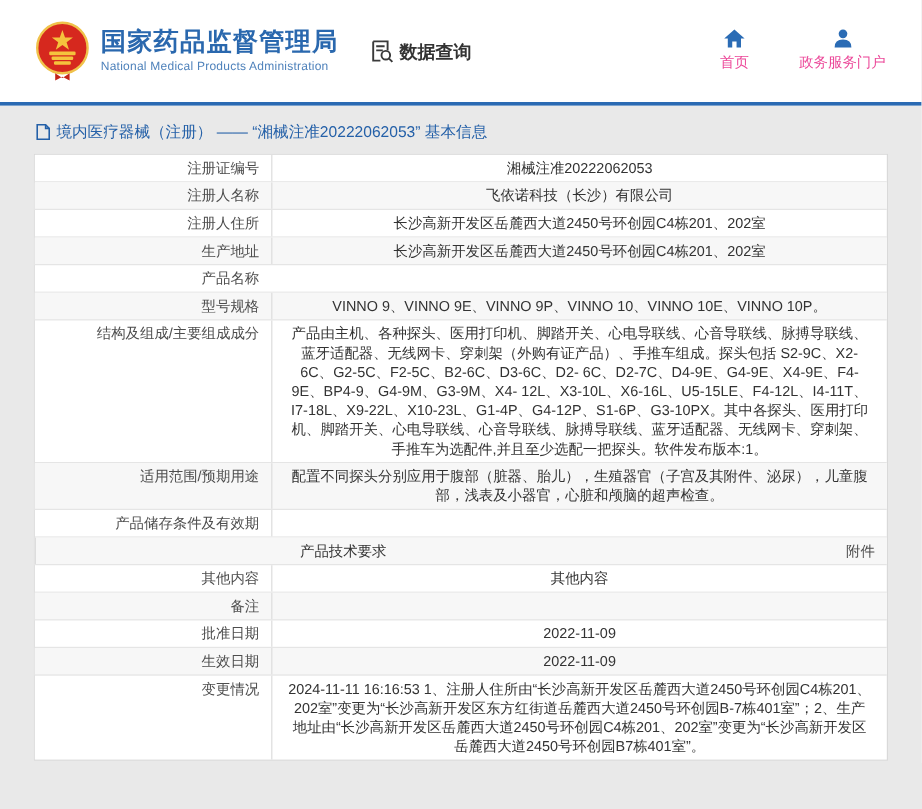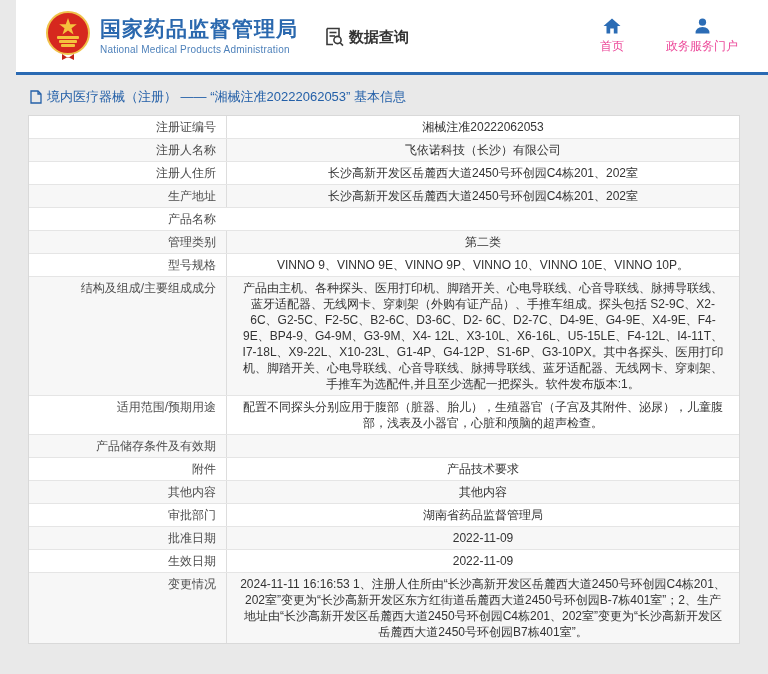--- a/index.html
+++ b/index.html
@@ -1,21 +1,21 @@
 <!DOCTYPE html>
 <html><head>
 <meta charset="utf-8">
 <style>
   * { margin:0; padding:0; box-sizing:border-box; }
   html,body { width:768px; height:674px; overflow:hidden;
     font-family:"Liberation Sans","DejaVu Sans",sans-serif; background:#e9e9e9; }
 
   
-  .header { height:75px; background:#fff; border-bottom:3px solid #2a6ab3;
-    display:flex; align-items:center; padding:0 30px 0 28px;margin-left:16px; }
+  .header { height:88px; background:#fff; border-bottom:3px solid #2a6ab3;
+    display:flex; align-items:center; padding:0 30px 0 28px; }
   .logo { display:flex; align-items:center; gap:8px; }
   .logo-text .cn { font-size:21px; font-weight:bold; color:#2a68ae; letter-spacing:1px; line-height:1.15; }
   .logo-text .en { font-size:10px; color:#4f82bb; margin-top:2px; letter-spacing:.2px; }
   .query { display:flex; align-items:flex-end; gap:4px; margin-left:26px; cursor:pointer; }
   .query .q-label { font-size:15px; color:#333; font-weight:600; }
   .spacer { flex:1; }
   .nav-item { display:flex; flex-direction:column; align-items:center; gap:4px;
     margin-left:42px; cursor:pointer; }
   .nav-item .nav-label { font-size:12px; color:#ec4899; }
 
@@ -129,26 +129,20 @@
         </div>
         <div class="cell value">长沙高新开发区岳麓西大道2450号环创园C4栋201、202室</div>
       </div>
       <div class="row">
         <div class="cell label">
           <span class="lab-txt">产品名称</span>
         </div>
       </div>
       <div class="row">
         <div class="cell label">
-          <span class="lab-txt">管理类别</span>
-        </div>
-        <div class="cell value">第二类</div>
-      </div>
-      <div class="row">
-        <div class="cell label">
           <span class="lab-txt">型号规格</span>
         </div>
         <div class="cell value">VINNO 9、VINNO 9E、VINNO 9P、VINNO 10、VINNO 10E、VINNO 10P。</div>
       </div>
       <div class="row">
         <div class="cell label">
           <span class="lab-txt">结构及组成/主要组成成分</span>
         </div>
         <div class="cell value">产品由主机、各种探头、医用打印机、脚踏开关、心电导联线、心音导联线、脉搏导联线、蓝牙适配器、无线网卡、穿刺架（外购有证产品）、手推车组成。探头包括 S2-9C、X2-6C、G2-5C、F2-5C、B2-6C、D3-6C、D2- 6C、D2-7C、D4-9E、G4-9E、X4-9E、F4-9E、BP4-9、G4-9M、G3-9M、X4- 12L、X3-10L、X6-16L、U5-15LE、F4-12L、I4-11T、I7-18L、X9-22L、X10-23L、G1-4P、G4-12P、S1-6P、G3-10PX。其中各探头、医用打印机、脚踏开关、心电导联线、心音导联线、脉搏导联线、蓝牙适配器、无线网卡、穿刺架、手推车为选配件,并且至少选配一把探头。软件发布版本:1。</div>
       </div>
@@ -158,36 +152,36 @@
         </div>
         <div class="cell value">配置不同探头分别应用于腹部（脏器、胎儿），生殖器官（子宫及其附件、泌尿），儿童腹部，浅表及小器官，心脏和颅脑的超声检查。</div>
       </div>
       <div class="row">
         <div class="cell label">
           <span class="lab-txt">产品储存条件及有效期</span>
         </div>
         <div class="cell value"></div>
       </div>
       <div class="row">
+        <div class="cell value">产品技术要求</div>
         <div class="cell label">
           <span class="lab-txt">附件</span>
         </div>
-        <div class="cell value">产品技术要求</div>
       </div>
       <div class="row">
         <div class="cell label">
           <span class="lab-txt">其他内容</span>
         </div>
         <div class="cell value">其他内容</div>
       </div>
       <div class="row">
         <div class="cell label">
-          <span class="lab-txt">审批部门</span>
-        </div>
-        <div class="cell value">湖南省药品监督管理局</div>
+          <span class="lab-txt">备注</span>
+        </div>
+        <div class="cell value"></div>
       </div>
       <div class="row">
         <div class="cell label">
           <span class="lab-txt">批准日期</span>
         </div>
         <div class="cell value">2022-11-09</div>
       </div>
       <div class="row">
         <div class="cell label">
           <span class="lab-txt">生效日期</span>

